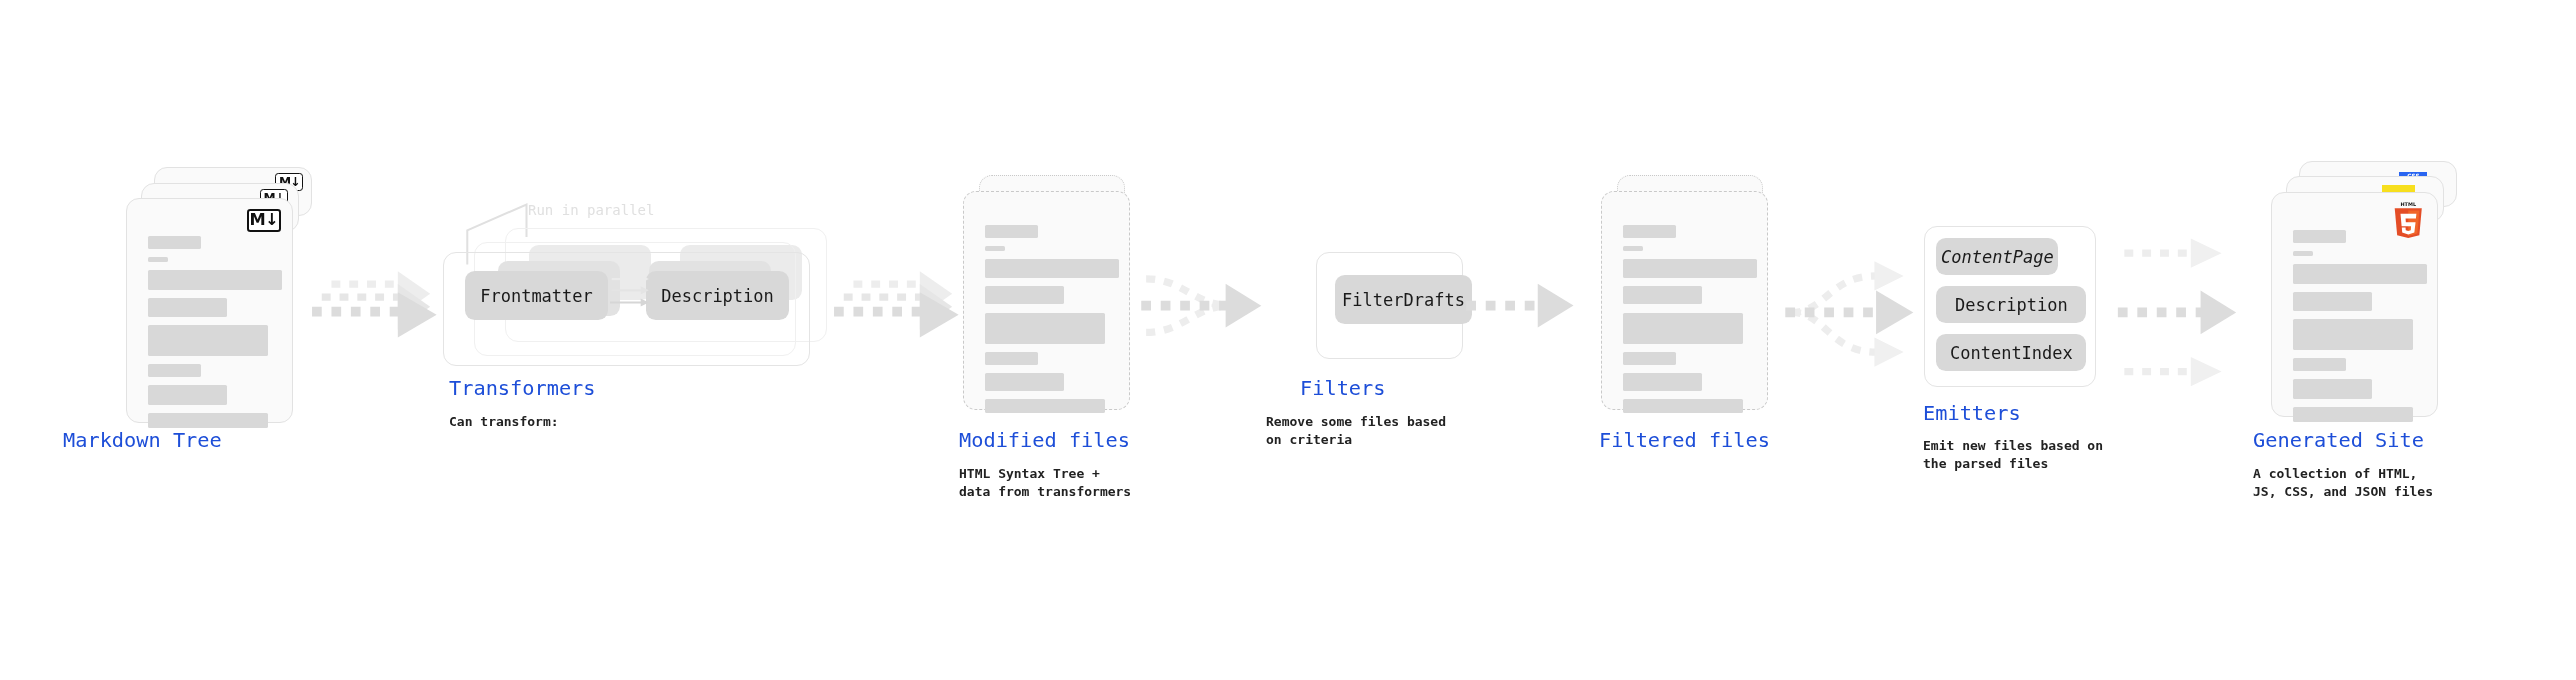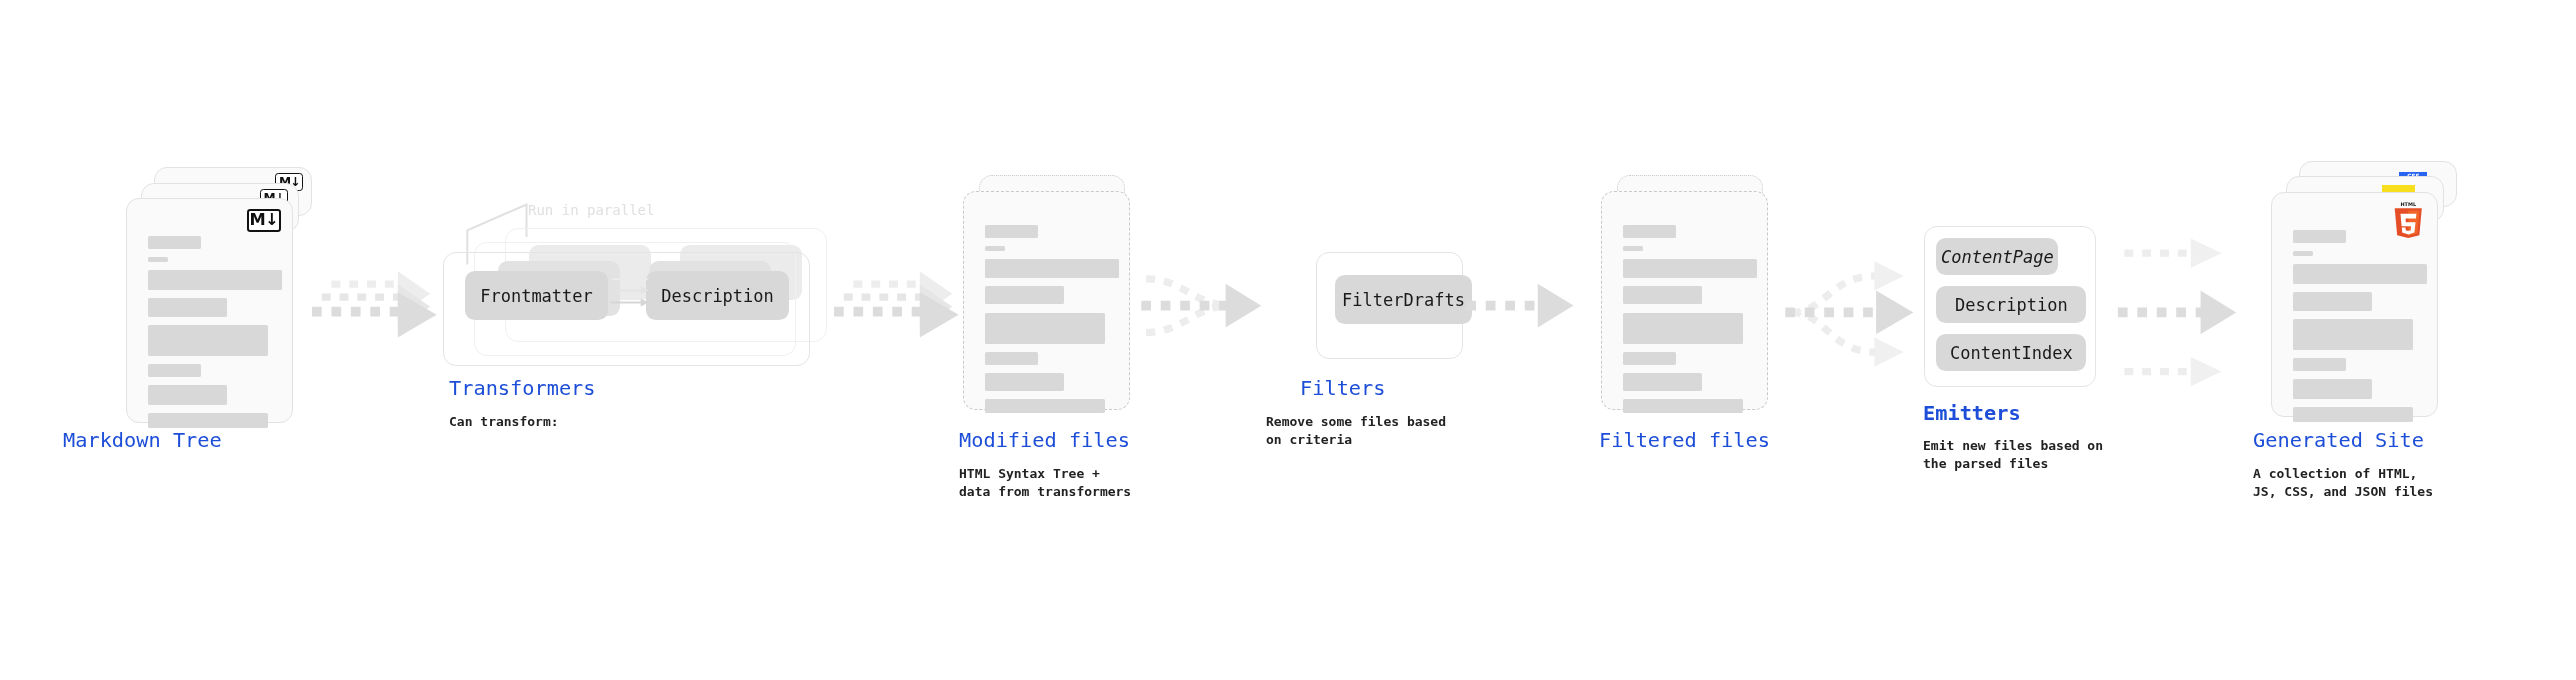--- a/index.html
+++ b/index.html
@@ -327,21 +327,21 @@
       <line x1="6" y1="93" x2="122" y2="93" stroke="#dcdcdc" stroke-width="12" stroke-dasharray="12 12"></line>
       <polygon points="118,66 164,93 118,120" fill="#dcdcdc"></polygon>
     </svg>
   </div>
 
   <div class="group-box" style="left:1924px; top:226px; width:172px; height:161px;">
     <div class="chip" style="left:11.4px; top:11.4px; width:122px; height:37px;font-style:italic;">ContentPage</div>
     <div class="chip" style="left:11.4px; top:59px; width:150px; height:37px;">Description</div>
     <div class="chip" style="left:11.4px; top:107px; width:150px; height:37px;">ContentIndex</div>
   </div>
-  <div class="title" style="left:1923px; top:401px;font-weight:bold;">Emitters</div>
+  <div class="title" style="left:1923px; top:401px;">Emitters</div>
   <div class="subtitle" style="left:1923px; top:437px;">Emit new files based on
 the parsed files</div>
 
   <div class="abs" style="left:2113px; top:237px;">
     <svg width="154" height="154" viewBox="0 0 190 190">
       <line x1="14" y1="20" x2="100" y2="20" stroke="#ededed" stroke-width="9" stroke-dasharray="11 11"></line>
       <polygon points="96,2 134,20 96,38" fill="#f0f0f0"></polygon>
       <line x1="6" y1="93" x2="112" y2="93" stroke="#dcdcdc" stroke-width="12" stroke-dasharray="12 12"></line>
       <polygon points="108,66 152,93 108,120" fill="#dcdcdc"></polygon>
       <line x1="14" y1="166" x2="100" y2="166" stroke="#ededed" stroke-width="9" stroke-dasharray="11 11"></line>

